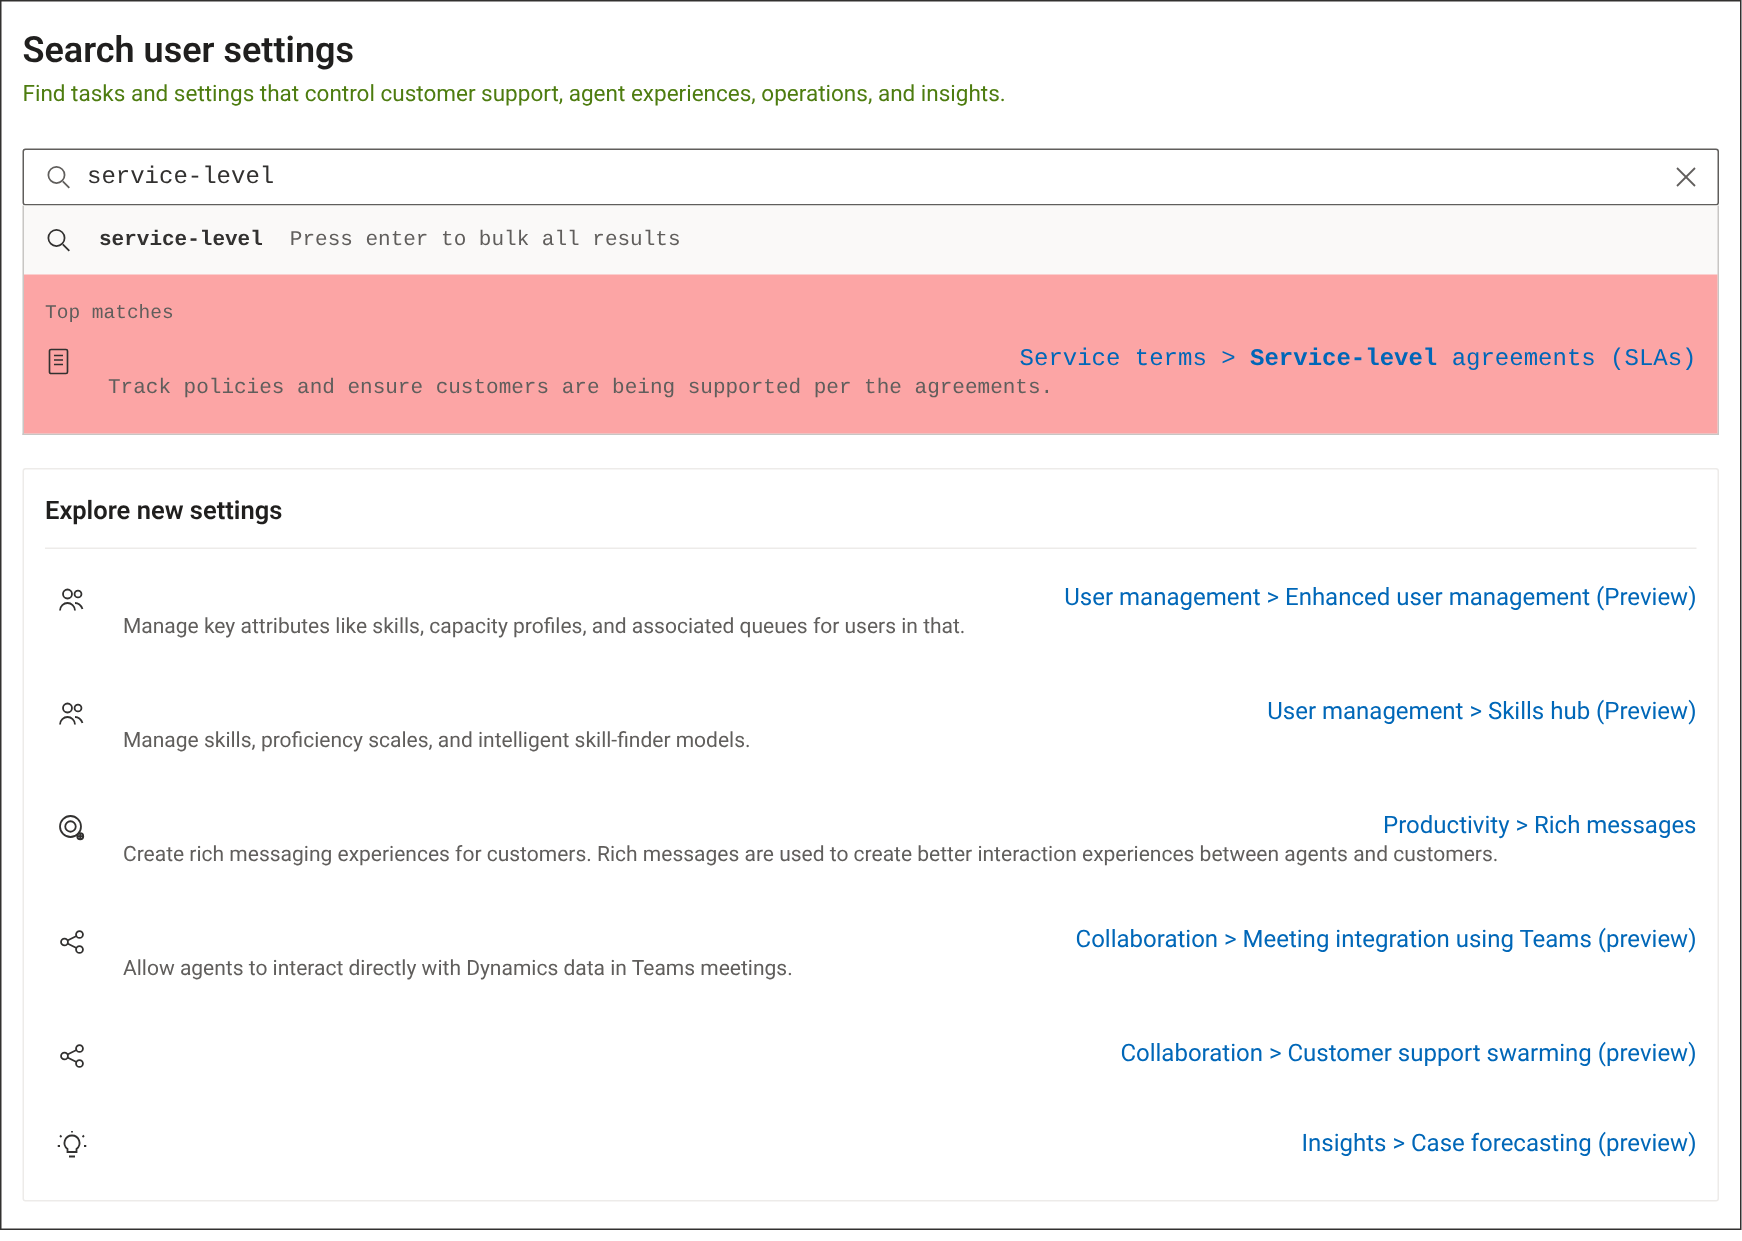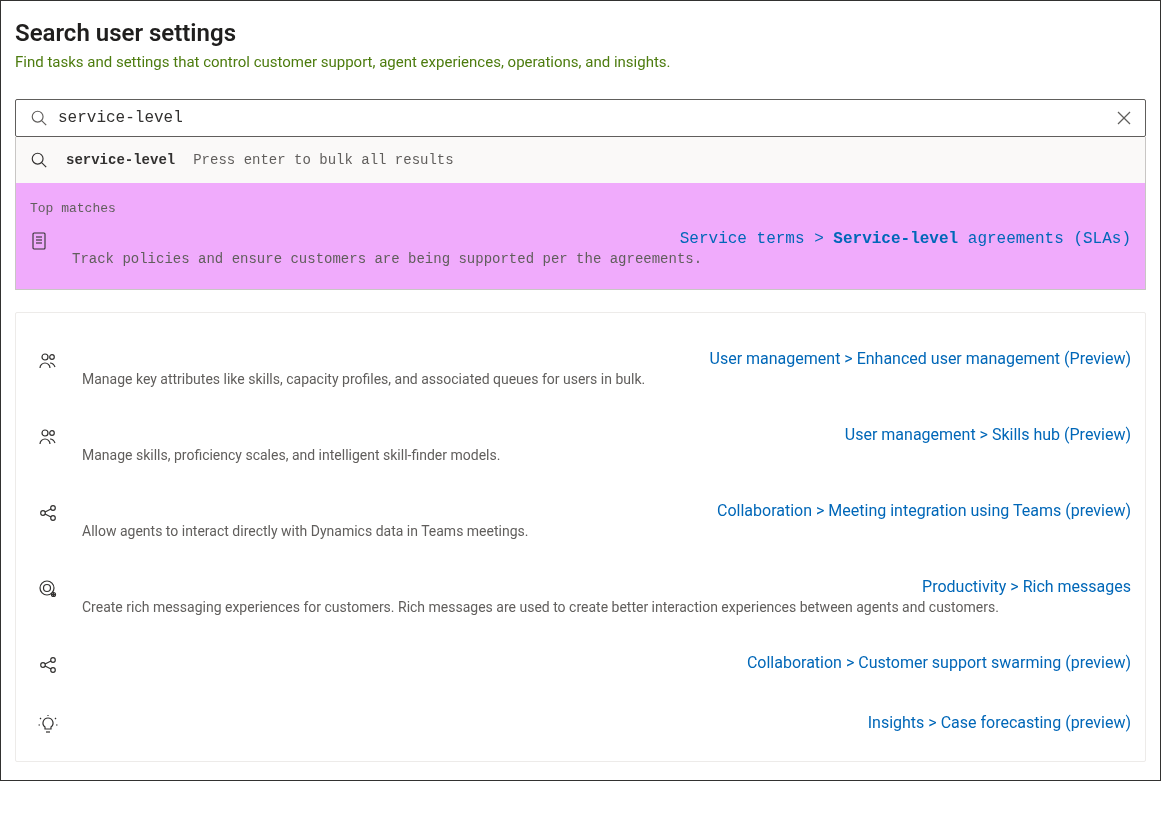--- a/index.html
+++ b/index.html
@@ -72,21 +72,21 @@
     font-weight: 700;
     font-size: 14px;
     color: #323130;
   }
   .suggest-hint {
     color: #605e5c;
     font-size: 14px;
   }
   .top-matches {
     padding: 18px 14px 22px 14px;
-    background: #f0abfc;
+    background: #fca5a5;
   }
   .top-matches-label {
     color: #605e5c;
     font-size: 13px;
     margin-bottom: 14px;
   }
   .match-row {
     display: flex;
     align-items: flex-start;
     gap: 22px;
@@ -192,77 +192,78 @@
             <span>Service terms &gt; </span><span class="bold">Service-level</span><span> agreements (SLAs)</span>
           </div>
           <div class="match-desc">Track policies and ensure customers are being supported per the agreements.</div>
         </div>
       </div>
     </div>
   </div>
 </div>
 
 <div class="explore-card">
+  <div class="explore-title">Explore new settings</div>
   <div id="explore-list">
       <div class="explore-item">
         <div class="explore-icon">
           <svg width="20" height="20" viewBox="0 0 20 20" fill="none" stroke="#323130" stroke-width="1.2">
             <circle cx="7" cy="6" r="3"></circle>
             <path d="M2 17c0-3 2.5-5 5-5s5 2 5 5"></path>
             <circle cx="14" cy="6" r="2.3"></circle>
             <path d="M12 12c2 0 4 1.5 5 4"></path>
           </svg>
         </div>
         <div class="explore-content">
           <div class="explore-link link">User management &gt; Enhanced user management (Preview)</div>
-          <div class="explore-desc">Manage key attributes like skills, capacity profiles, and associated queues for users in bulk.</div>
+          <div class="explore-desc">Manage key attributes like skills, capacity profiles, and associated queues for users in that.</div>
         </div>
       </div>
       <div class="explore-item">
         <div class="explore-icon">
           <svg width="20" height="20" viewBox="0 0 20 20" fill="none" stroke="#323130" stroke-width="1.2">
             <circle cx="7" cy="6" r="3"></circle>
             <path d="M2 17c0-3 2.5-5 5-5s5 2 5 5"></path>
             <circle cx="14" cy="6" r="2.3"></circle>
             <path d="M12 12c2 0 4 1.5 5 4"></path>
           </svg>
         </div>
         <div class="explore-content">
           <div class="explore-link link">User management &gt; Skills hub (Preview)</div>
           <div class="explore-desc">Manage skills, proficiency scales, and intelligent skill-finder models.</div>
+        </div>
+      </div>
+      <div class="explore-item">
+        <div class="explore-icon">
+          <svg width="20" height="20" viewBox="0 0 20 20" fill="none" stroke="#323130" stroke-width="1.2">
+            <circle cx="9" cy="9" r="7"></circle>
+            <circle cx="9" cy="9" r="3.5"></circle>
+            <circle cx="15.5" cy="15.5" r="2"></circle>
+            <line x1="15.5" y1="13.5" x2="15.5" y2="17.5"></line>
+            <line x1="13.5" y1="15.5" x2="17.5" y2="15.5"></line>
+          </svg>
+        </div>
+        <div class="explore-content">
+          <div class="explore-link link">Productivity &gt; Rich messages</div>
+          <div class="explore-desc">Create rich messaging experiences for customers. Rich messages are used to create better interaction experiences between agents and customers.</div>
         </div>
       </div>
       <div class="explore-item">
         <div class="explore-icon">
           <svg width="20" height="20" viewBox="0 0 20 20" fill="none" stroke="#323130" stroke-width="1.2">
             <circle cx="5" cy="10" r="2.3"></circle>
             <circle cx="15" cy="5" r="2.3"></circle>
             <circle cx="15" cy="15" r="2.3"></circle>
             <line x1="7" y1="9" x2="13" y2="6"></line>
             <line x1="7" y1="11" x2="13" y2="14"></line>
           </svg>
         </div>
         <div class="explore-content">
           <div class="explore-link link">Collaboration &gt; Meeting integration using Teams (preview)</div>
           <div class="explore-desc">Allow agents to interact directly with Dynamics data in Teams meetings.</div>
-        </div>
-      </div>
-      <div class="explore-item">
-        <div class="explore-icon">
-          <svg width="20" height="20" viewBox="0 0 20 20" fill="none" stroke="#323130" stroke-width="1.2">
-            <circle cx="9" cy="9" r="7"></circle>
-            <circle cx="9" cy="9" r="3.5"></circle>
-            <circle cx="15.5" cy="15.5" r="2"></circle>
-            <line x1="15.5" y1="13.5" x2="15.5" y2="17.5"></line>
-            <line x1="13.5" y1="15.5" x2="17.5" y2="15.5"></line>
-          </svg>
-        </div>
-        <div class="explore-content">
-          <div class="explore-link link">Productivity &gt; Rich messages</div>
-          <div class="explore-desc">Create rich messaging experiences for customers. Rich messages are used to create better interaction experiences between agents and customers.</div>
         </div>
       </div>
       <div class="explore-item">
         <div class="explore-icon">
           <svg width="20" height="20" viewBox="0 0 20 20" fill="none" stroke="#323130" stroke-width="1.2">
             <circle cx="5" cy="10" r="2.3"></circle>
             <circle cx="15" cy="5" r="2.3"></circle>
             <circle cx="15" cy="15" r="2.3"></circle>
             <line x1="7" y1="9" x2="13" y2="6"></line>
             <line x1="7" y1="11" x2="13" y2="14"></line>

